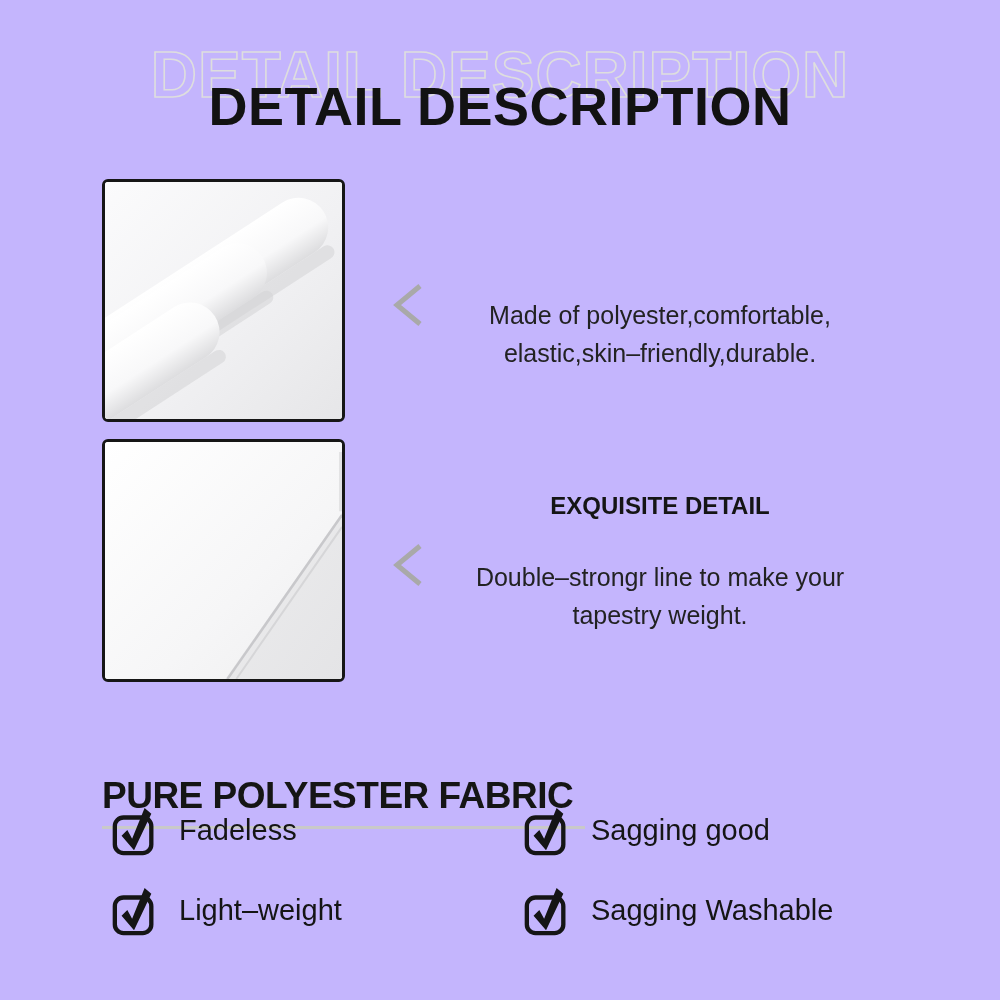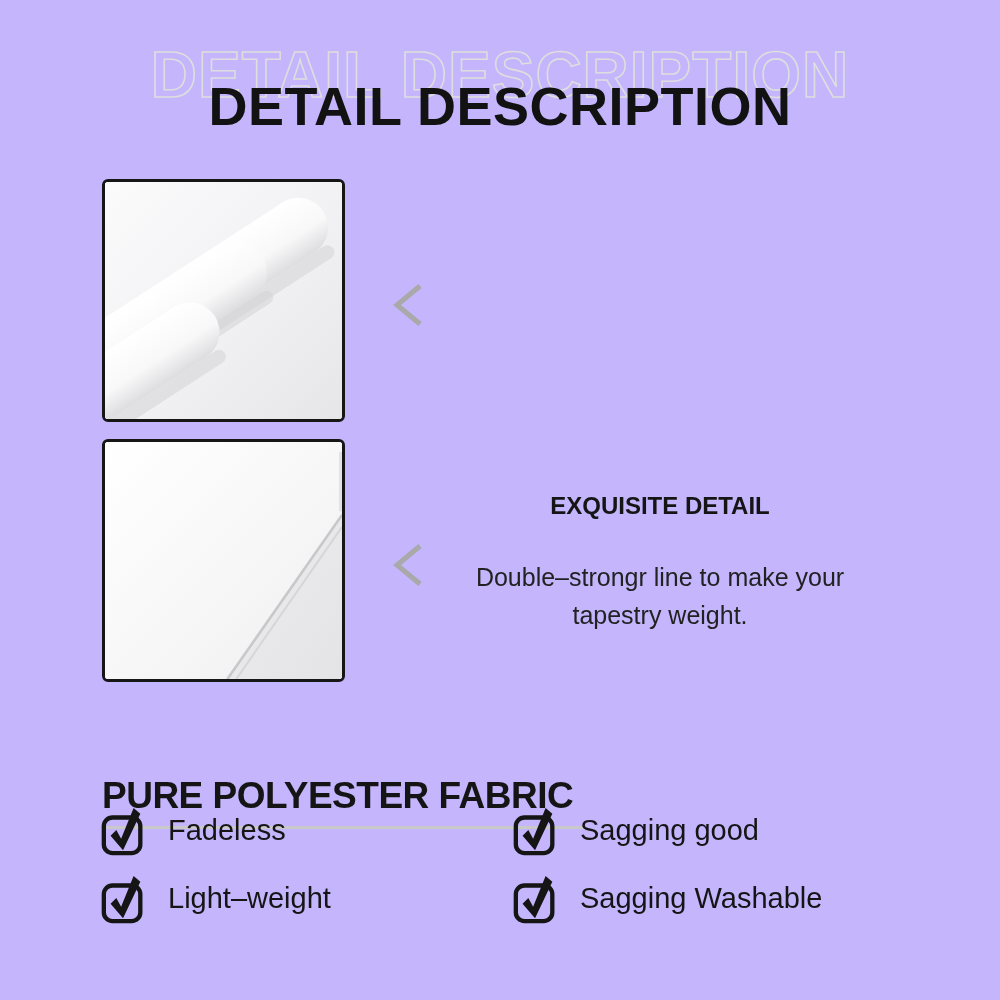--- a/index.html
+++ b/index.html
@@ -44,22 +44,22 @@
   .copy-2-body { top:558px; }
 
   
   .features-heading {
     position:absolute; left:102px; top:776px; display:inline-block;
     font-size:37px; font-weight:700; letter-spacing:-0.5px; line-height:1.1;
     color:#151515; border-bottom:3px solid #c9c9c9; padding:0 12px 9px 0;
     white-space:nowrap;
   }
   .checklist {
-    position:absolute; left:100px; top:804px; width:820px;
-    display:grid; grid-template-columns:412px 1fr; row-gap:16px;
+    position:absolute; left:111px; top:804px; width:820px;
+    display:grid; grid-template-columns:412px 1fr; row-gap:28px;
   }
   .check-item { display:flex; align-items:center; gap:20px; height:52px; }
   .check-item svg { flex:0 0 auto; display:block; }
   .check-label { font-size:29px; color:#151515; white-space:nowrap; }
 </style>
 </head>
 <body>
 
 <div class="page">
 
@@ -95,20 +95,24 @@
       </g>
     </svg>
   </div>
 
   <div class="chevron chevron-1">
     <svg viewBox="0 0 34 46" width="34" height="46" aria-hidden="true">
       <path d="M29 4 L6 23 L29 42" fill="none" stroke="#a9a9a9" stroke-width="5"></path>
     </svg>
   </div>
 
+  <div class="copy copy-1-body">
+    <p>Made of polyester,comfortable,</p>
+    <p>elastic,skin–friendly,durable.</p>
+  </div>
 
   <div class="photo photo-2">
     <svg viewBox="0 0 240 240" aria-hidden="true">
       <defs>
         <linearGradient id="bg2" x1="0" y1="0" x2="1" y2="1">
           <stop offset="0" stop-color="#ffffff"></stop>
           <stop offset="0.6" stop-color="#f6f6f7"></stop>
           <stop offset="1" stop-color="#eeeeef"></stop>
         </linearGradient>
         <linearGradient id="corner2" x1="0" y1="0" x2="1" y2="1">

